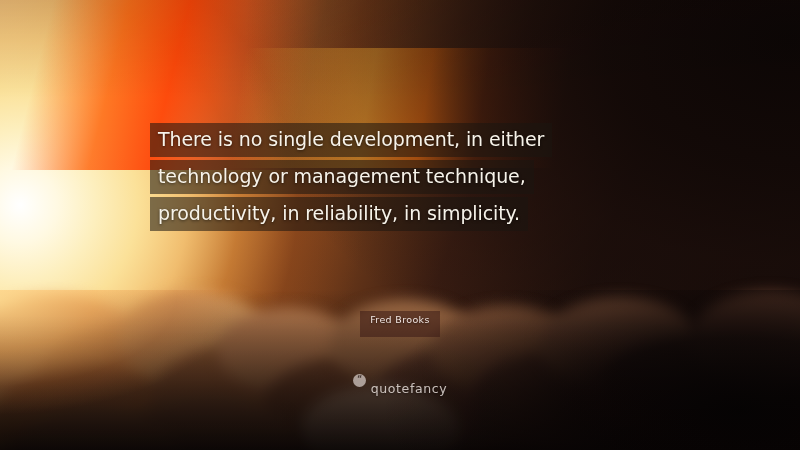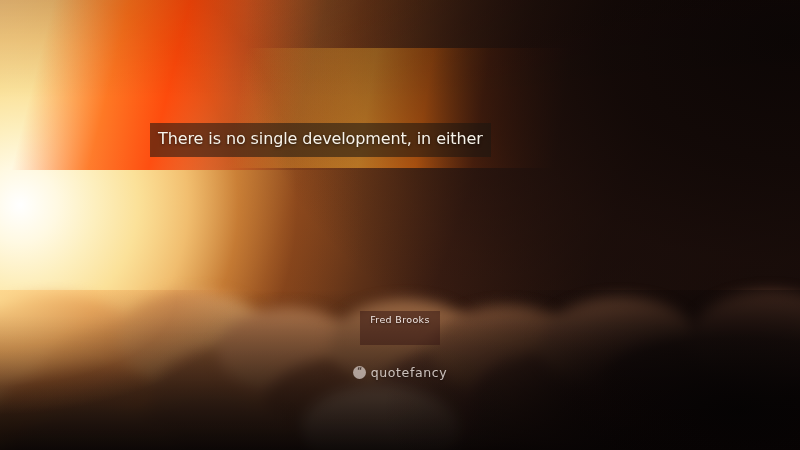--- a/index.html
+++ b/index.html
@@ -98,38 +98,38 @@
     width: 520px;
   }
   .quote-line {
     display: block;
     width: max-content;
     max-width: 520px;
     margin-bottom: 3px;
     padding: 1px 8px 3px 8px;
     background: rgba(26,22,16,0.56);
     color: #f7f3ea;
-    font-size: 16px;
+    font-size: 19px;
     line-height: 30px;
     font-weight: 400;
     letter-spacing: -0.1px;
     white-space: nowrap;
     text-shadow: 0 1px 3px rgba(0,0,0,0.55);
   }
 
   
   #author-wrap {
     position: absolute;
     left: 0; right: 0;
     top: 308px;
     text-align: center;
   }
   #author {
     display: inline-block;
-    padding: 3px 10px 20px 10px;
+    padding: 3px 10px 12px 10px;
     background: rgba(52,20,18,0.50);
     color: #f2e6e2;
     font-size: 9.5px;
     letter-spacing: 0.35px;
     text-shadow: 0 1px 2px rgba(0,0,0,0.5);
   }
 
   
   #watermark {
     position: absolute;
@@ -153,20 +153,21 @@
     color: #4a3f3c;
     font-weight: 700;
     letter-spacing: -0.5px;
     transform: translateY(-1px);
   }
   #wm-text {
     color: #efe7e3;
     font-size: 12.5px;
     letter-spacing: 0.6px;
     text-shadow: 0 1px 2px rgba(0,0,0,0.45);
+    margin-top: 16px;
   }
 </style>
 </head>
 <body>
 
 <div id="stage">
 
   <div class="bg-layer" id="bg-base"></div>
   <div class="bg-layer" id="bg-sunglow"></div>
   <div class="bg-layer" id="bg-fire"></div>
@@ -193,20 +194,22 @@
     <div class="puff" style="left:10px;   top:120px; width:170px; height:92px;  background:#9c6640;"></div>
     <div id="cloud-shadow"></div>
     <div id="cloud-rightdark"></div>
     <div id="cloud-leftglow"></div>
   </div>
 
   <div class="bg-layer" id="bg-veil"></div>
 
   <div id="quote-block">
     <span class="quote-line">There is no single development, in either</span>
+    <span class="quote-line">technology or management technique,</span>
+    <span class="quote-line">productivity, in reliability, in simplicity.</span>
   </div>
 
   <div id="author-wrap">
     <span id="author">Fred Brooks</span>
   </div>
 
   <div id="watermark">
     <span id="wm-badge">
       <span>“</span>
     </span>

